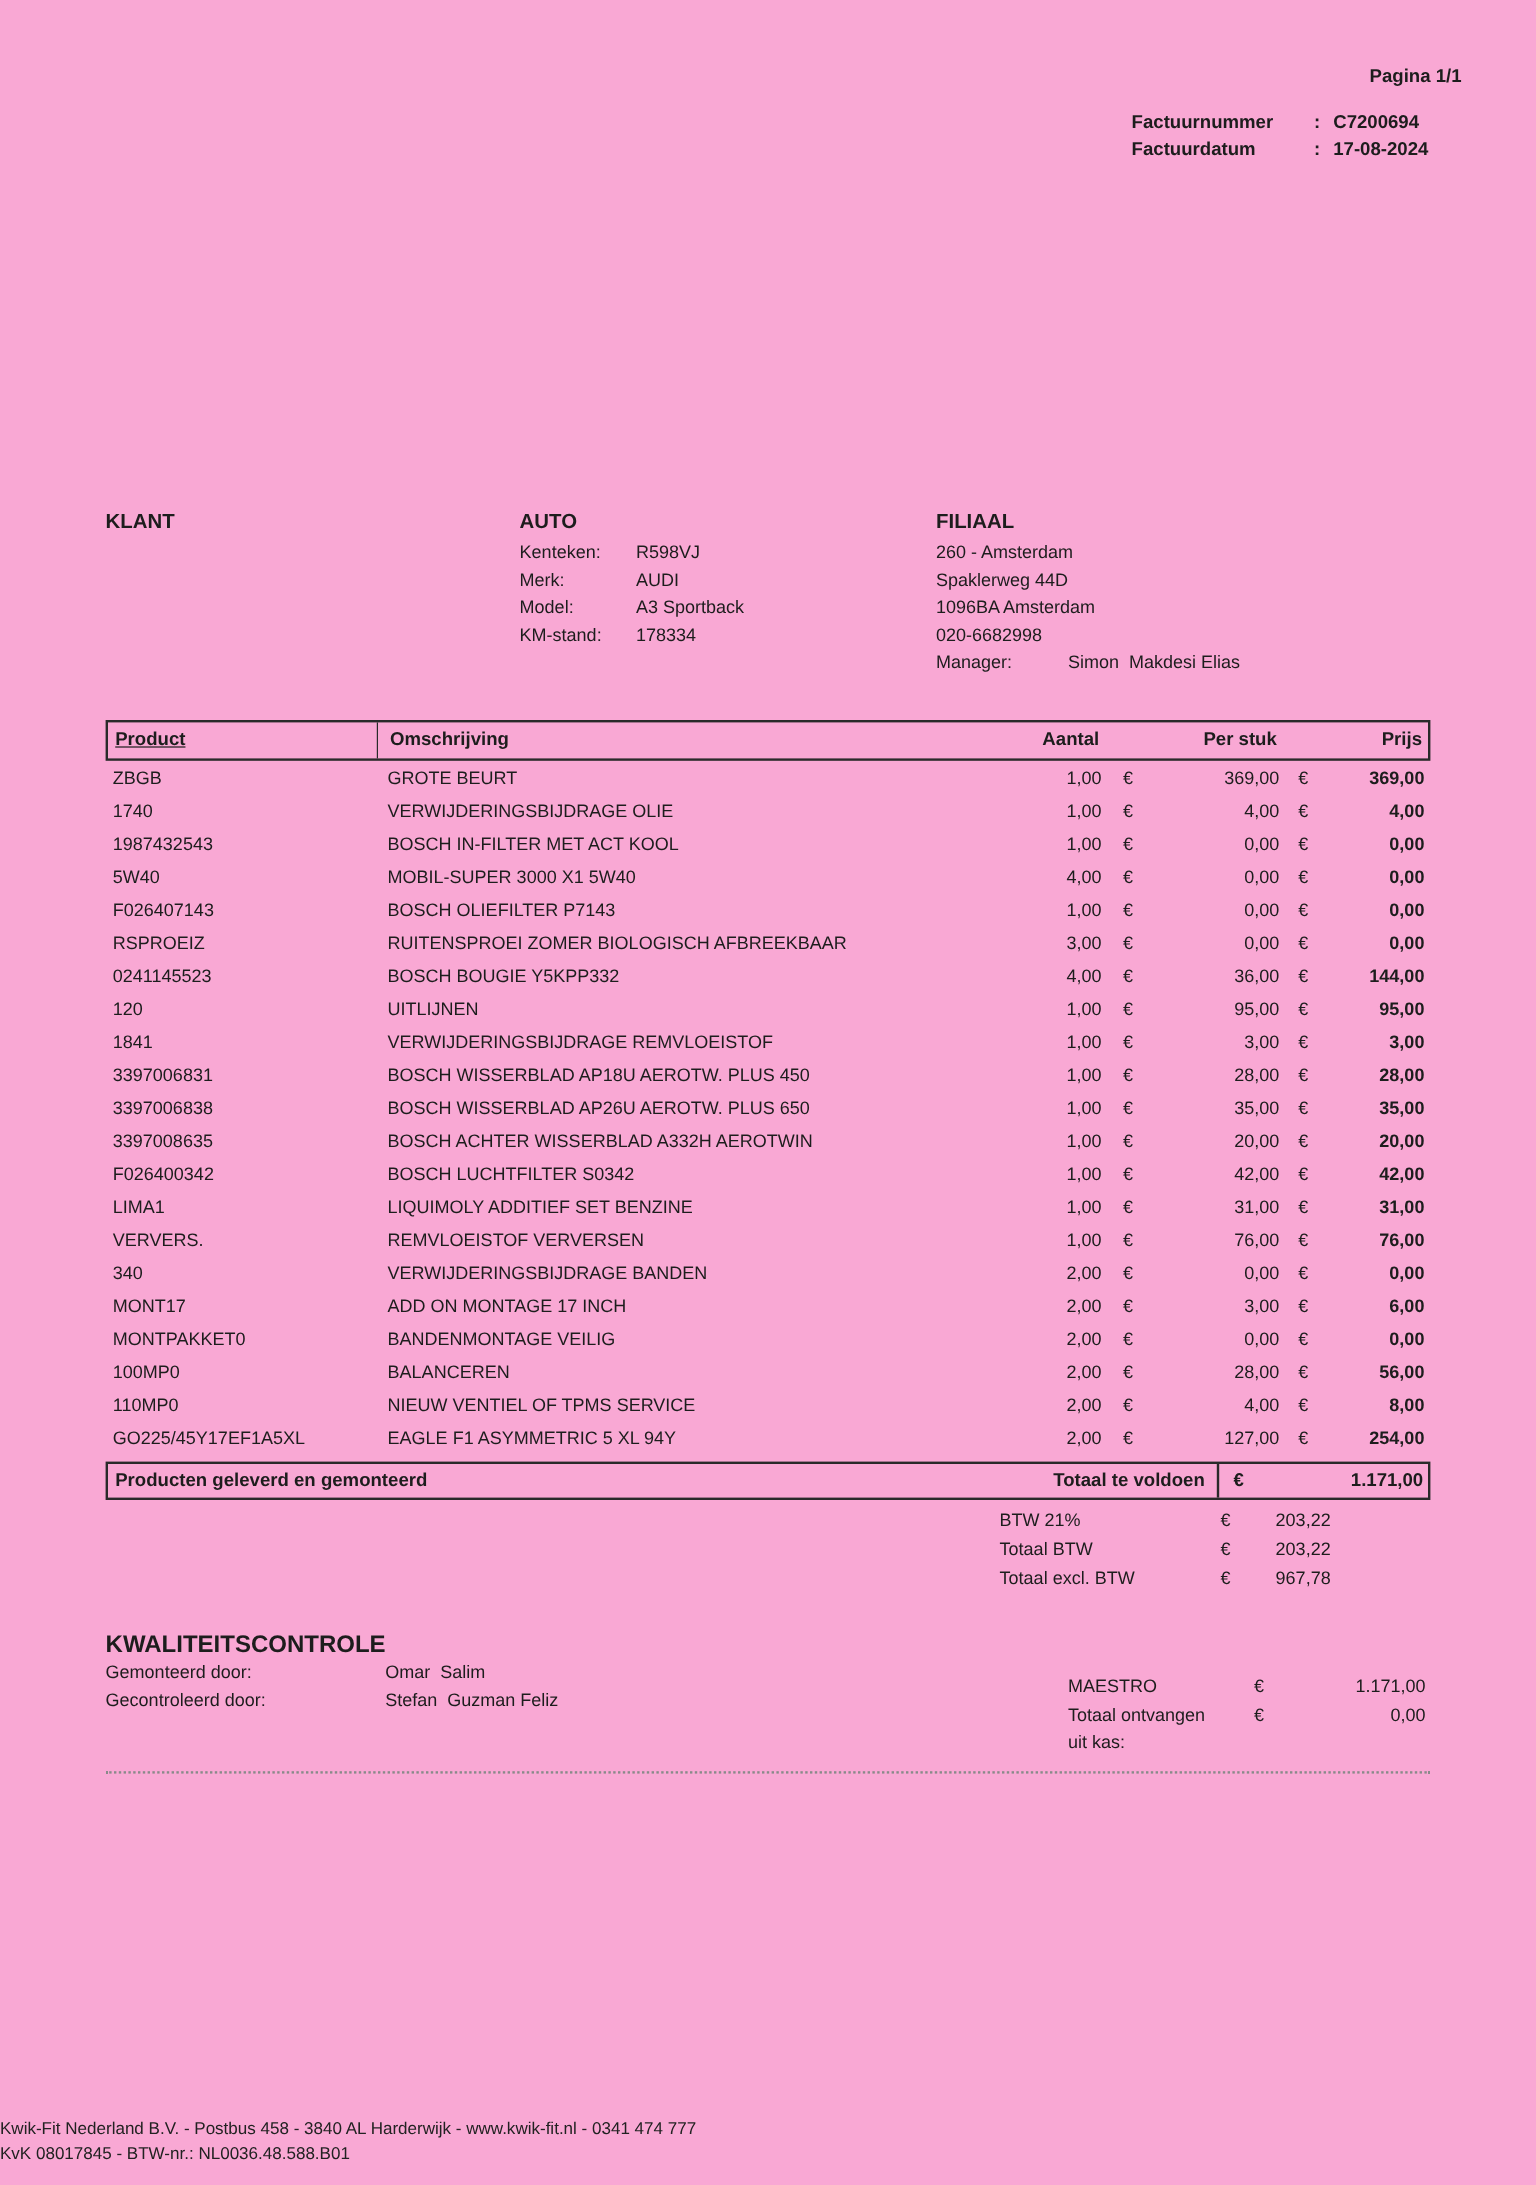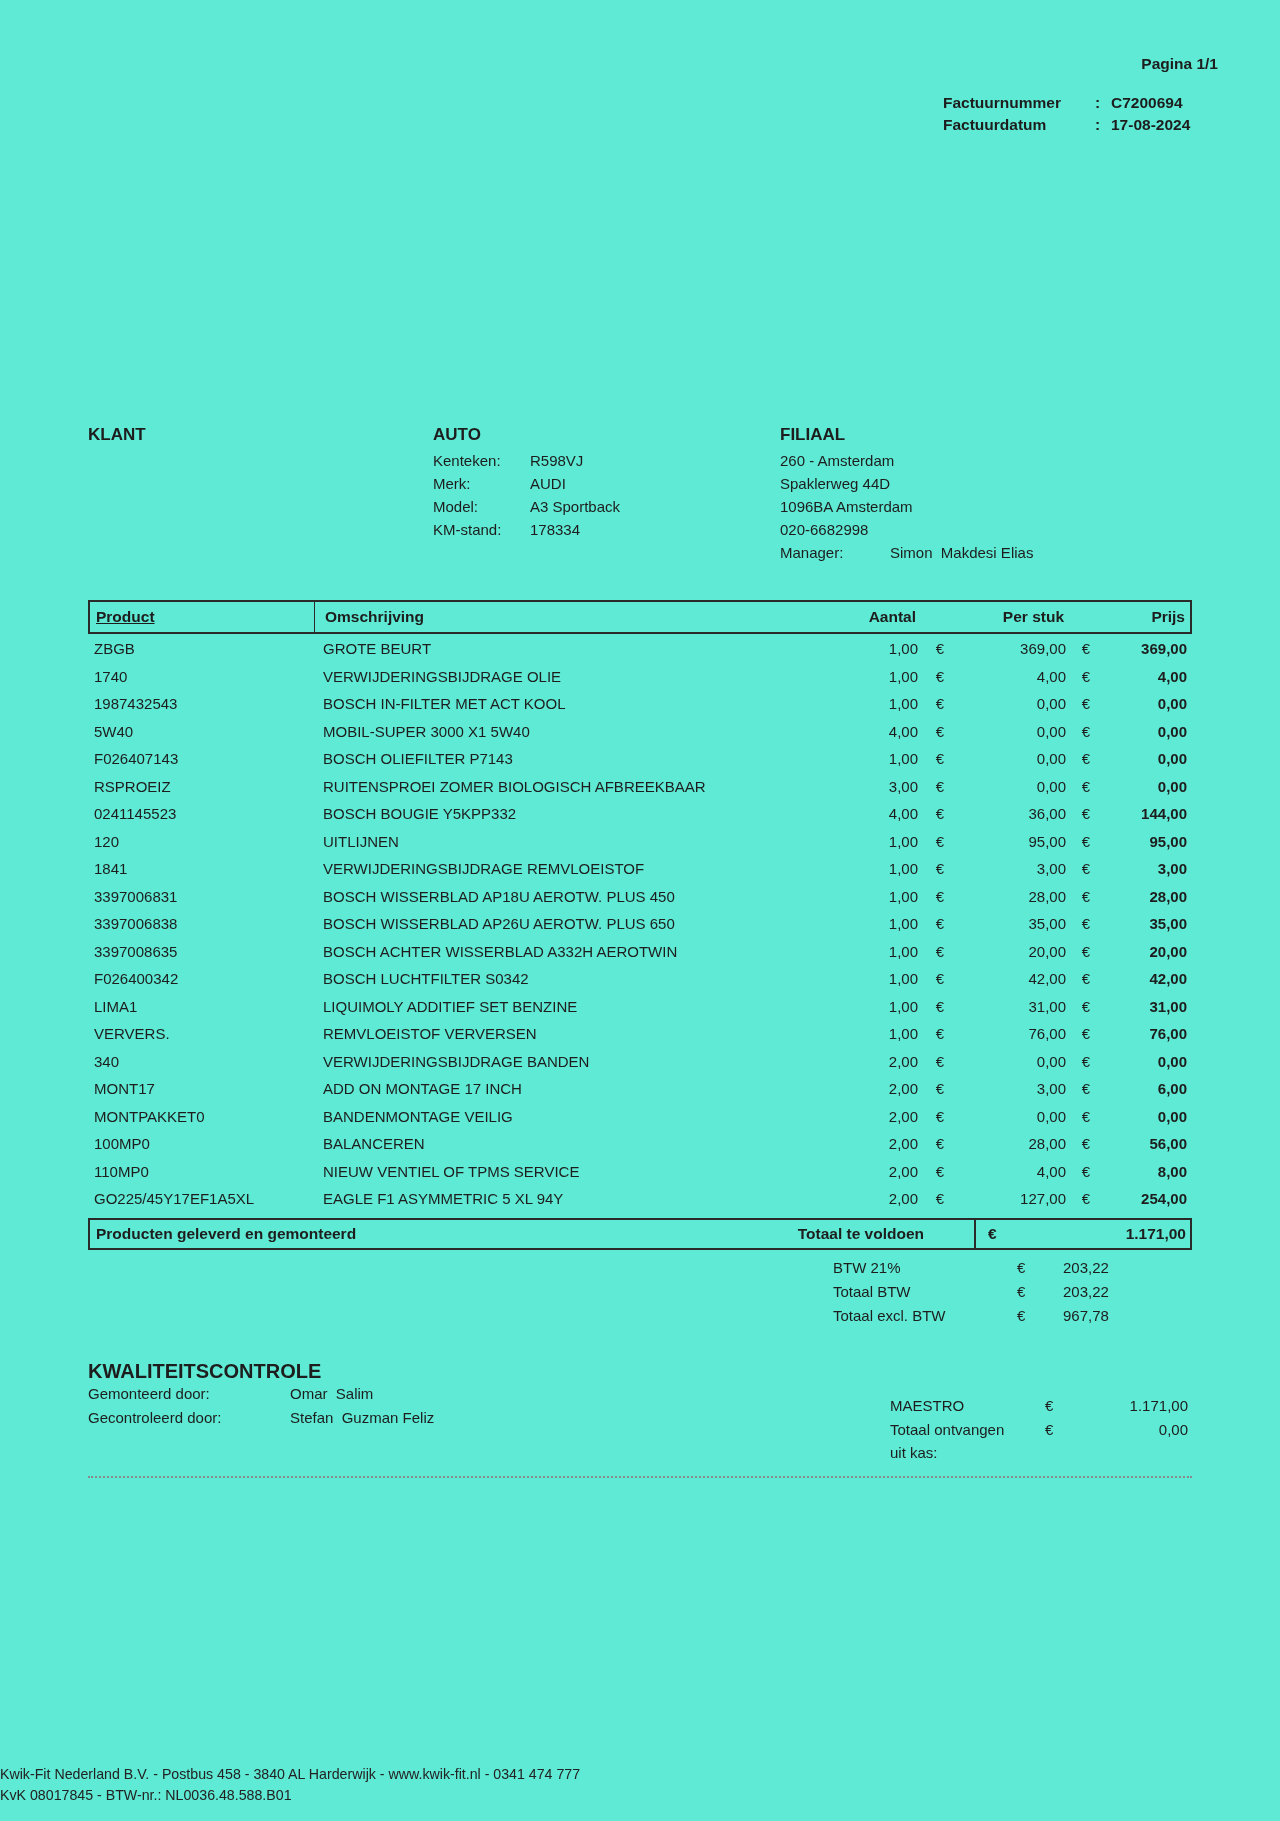--- a/index.html
+++ b/index.html
@@ -1,20 +1,20 @@
 <!DOCTYPE html>
 <html><head>
 <meta charset="utf-8">
 <style>
   * { margin:0; padding:0; box-sizing:border-box; }
   html,body { background:#e9e9e9; }
   .page {
     position:relative;
     width:1280px; height:1821px;
-    background:#5eead4;
+    background:#f9a8d4;
     font-family:"Liberation Sans", sans-serif;
     font-size:15px;
     color:#1d1d1d;
     overflow:hidden;
   }
   .pre { white-space:pre; }
 
   
   .pagina { position:absolute; top:55px; right:62px; font-size:15.5px; font-weight:bold; }
   .invoice-meta { position:absolute; top:92px; left:943px; font-size:15.5px; font-weight:bold; }
@@ -49,39 +49,39 @@
   .c-cur2   { width:40px; text-align:center; }
   .c-prijs  { width:86px; text-align:right; padding-right:5px; }
   .tbody { margin-top:1px; }
   .trow { display:flex; align-items:center; height:27.5px; }
   .trow .c-prijs { font-weight:bold; }
 
   
   .total-row {
     display:flex; align-items:center;
     border:2px solid #2a2a2a; height:32px; margin-top:5px;
-    font-weight:bold; font-size:15.5px;gap:40px;
+    font-weight:bold; font-size:15.5px;
   }
   .total-row .t-label { flex:1; padding-left:6px; }
   .total-row .t-voldoen { width:200px; text-align:right; padding-right:10px; }
   .total-row .t-cur { width:46px; border-left:2px solid #2a2a2a; padding-left:12px; align-self:stretch; display:flex; align-items:center; }
   .total-row .t-amount { width:130px; text-align:right; padding-right:4px; }
 
   
   .btw { position:absolute; left:88px; top:1256px; width:1104px; }
   .btw .row { display:flex; line-height:24px; }
   .btw .sp  { flex:1; }
   .btw .lbl { width:184px; }
   .btw .cur { width:46px; }
   .btw .amt { width:129px; text-align:left; padding-right:4px; }
 
   
   .kwaliteit { position:absolute; left:88px; top:1360px; }
   .kwaliteit h3 { font-size:20px; font-weight:bold; line-height:22px; }
-  .kwaliteit .kv { line-height:23.5px; }
+  .kwaliteit .kv { line-height:23.5px;gap:31px; }
   .kwaliteit .kv .lbl { width:202px; }
   .payment { position:absolute; left:88px; top:1382px; width:1104px;margin-top:12px; }
   .payment .row { display:flex; align-items:flex-start; line-height:23.5px; }
   .payment .sp  { flex:1; }
   .payment .lbl { width:155px; }
   .payment .cur { width:40px; }
   .payment .amt { width:107px; text-align:right; padding-right:4px; }
 
   
   .dotline { position:absolute; left:88px; top:1476px; width:1104px; border-top:2px dotted #8a8a8a; }

